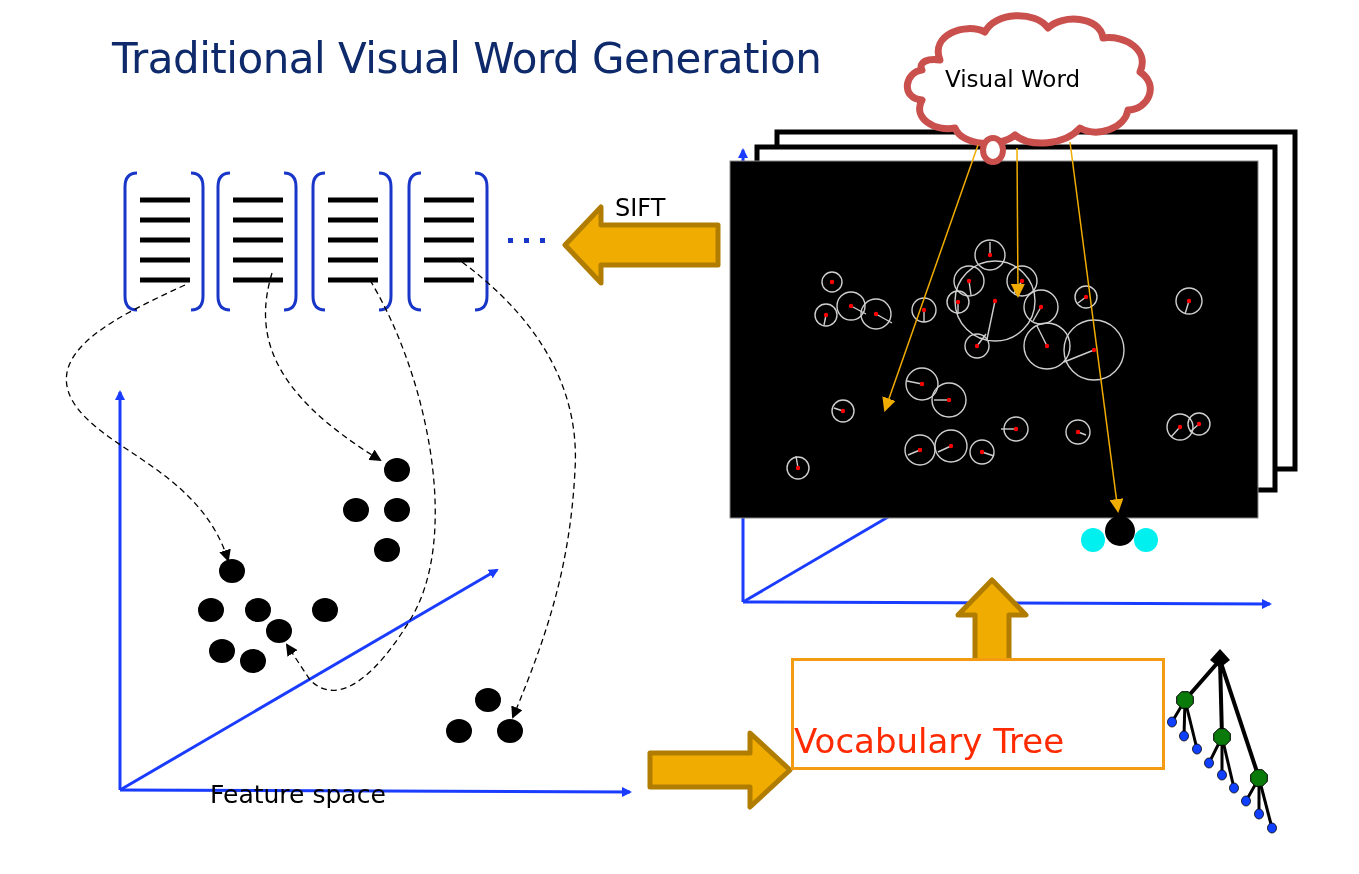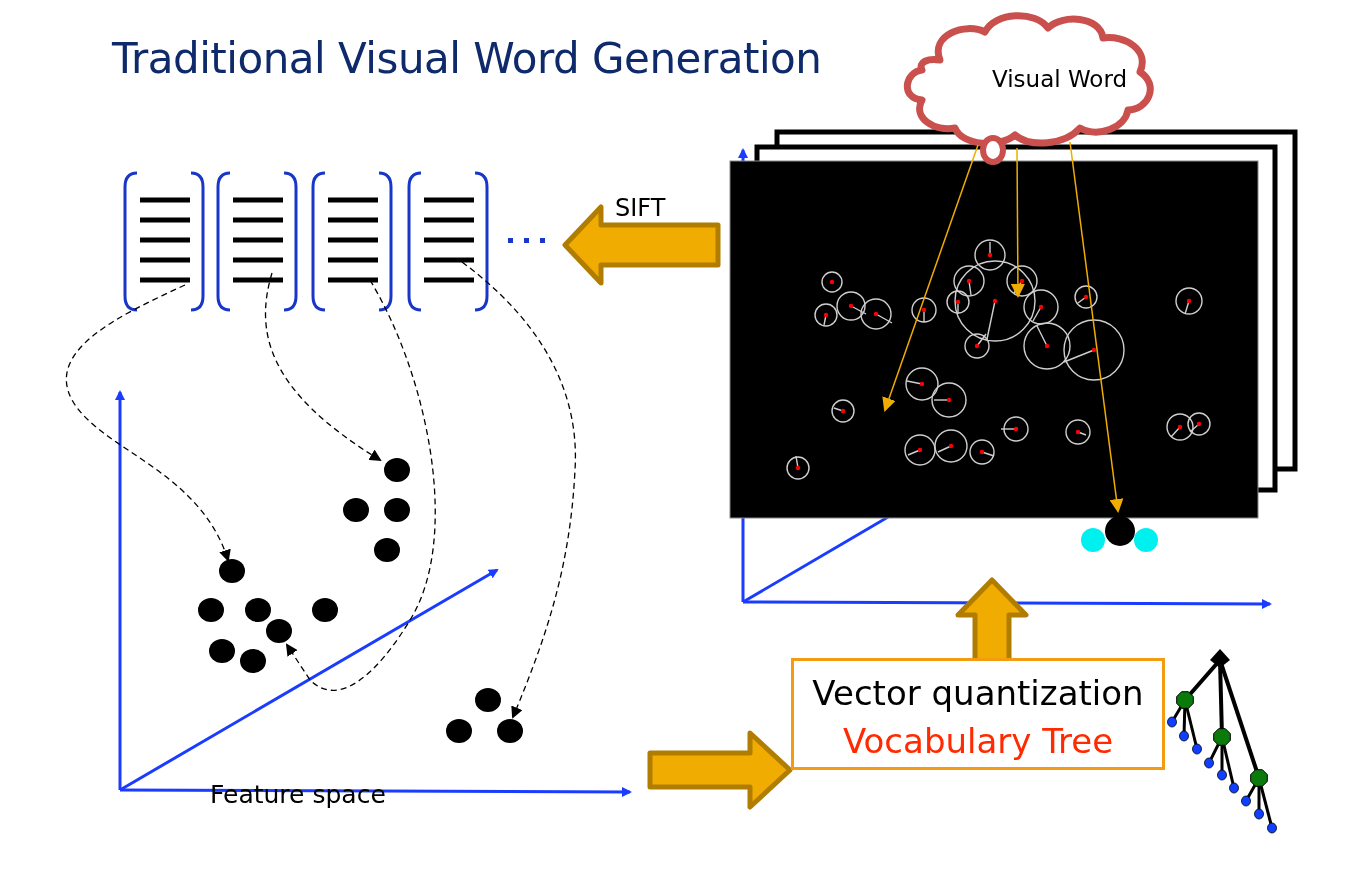--- a/index.html
+++ b/index.html
@@ -2,24 +2,24 @@
 <html><head>
 <meta charset="utf-8">
 <style>
   html, body { margin: 0; padding: 0; background: #ffffff; }
   body { width: 1359px; height: 874px; position: relative; overflow: hidden; font-family: "Liberation Sans", sans-serif; }
   #stage { position: absolute; left: 0; top: 0; }
   .title { position: absolute; left: 112px; top: 18px; font-size: 42px; color: #0e2a6b; font-family: "DejaVu Sans", sans-serif; letter-spacing: -0.5px; margin-top: 16px; }
   .lbl { position: absolute; font-family: "DejaVu Sans", sans-serif; color: #000; }
   .sift-lbl { left: 615px; top: 194px; font-size: 24px; }
   .feat-lbl { left: 210px; top: 780px; font-size: 25px; }
-  .vw-lbl { left: 945px; top: 66px; font-size: 23px; margin-left: 47px; }
+  .vw-lbl { left: 945px; top: 66px; font-size: 23px; }
   .vq-box { position: absolute; left: 791px; top: 658px; width: 374px; height: 112px; border: 3px solid #f39c12; background: #fff; box-sizing: border-box; }
   .vq-line1 { position: absolute; left: 0; right: 0; top: 12px; text-align: center; font-size: 34px; color: #000; font-family: "DejaVu Sans", sans-serif; }
-  .vq-line2 { position: absolute; left: 0; right: 0; top: 60px; text-align: center; font-size: 34px; color: #ff2a00; font-family: "DejaVu Sans", sans-serif; }
+  .vq-line2 { position: absolute; left: 0; right: 0; top: 60px; text-align: left; font-size: 34px; color: #ff2a00; font-family: "DejaVu Sans", sans-serif; }
 </style>
 </head>
 <body>
 
 <svg id="stage" width="1359" height="874" viewBox="0 0 1359 874">
   <defs>
     <marker id="ah-blue" markerWidth="10" markerHeight="10" refX="8" refY="5" orient="auto" markerUnits="userSpaceOnUse">
       <path d="M0,0 L10,5 L0,10 z" fill="#1a3cff"></path>
     </marker>
     <marker id="ah-black" markerWidth="12" markerHeight="12" refX="10" refY="6" orient="auto" markerUnits="userSpaceOnUse">
@@ -304,15 +304,14 @@
       <ellipse cx="1259" cy="814" rx="4.5" ry="5" fill="#1040ff" stroke="#000" stroke-width="0.8"></ellipse>
       <ellipse cx="1272" cy="828" rx="4.5" ry="5" fill="#1040ff" stroke="#000" stroke-width="0.8"></ellipse>
     </g>
 </svg>
 
 <div class="title">Traditional Visual Word Generation</div>
 <div class="lbl sift-lbl">SIFT</div>
 <div class="lbl feat-lbl">Feature space</div>
 <div class="lbl vw-lbl">Visual Word</div>
 <div class="vq-box">
-  <div class="vq-line1">Vector quantization</div>
   <div class="vq-line2">Vocabulary Tree</div>
 </div>
 
 </body></html>

